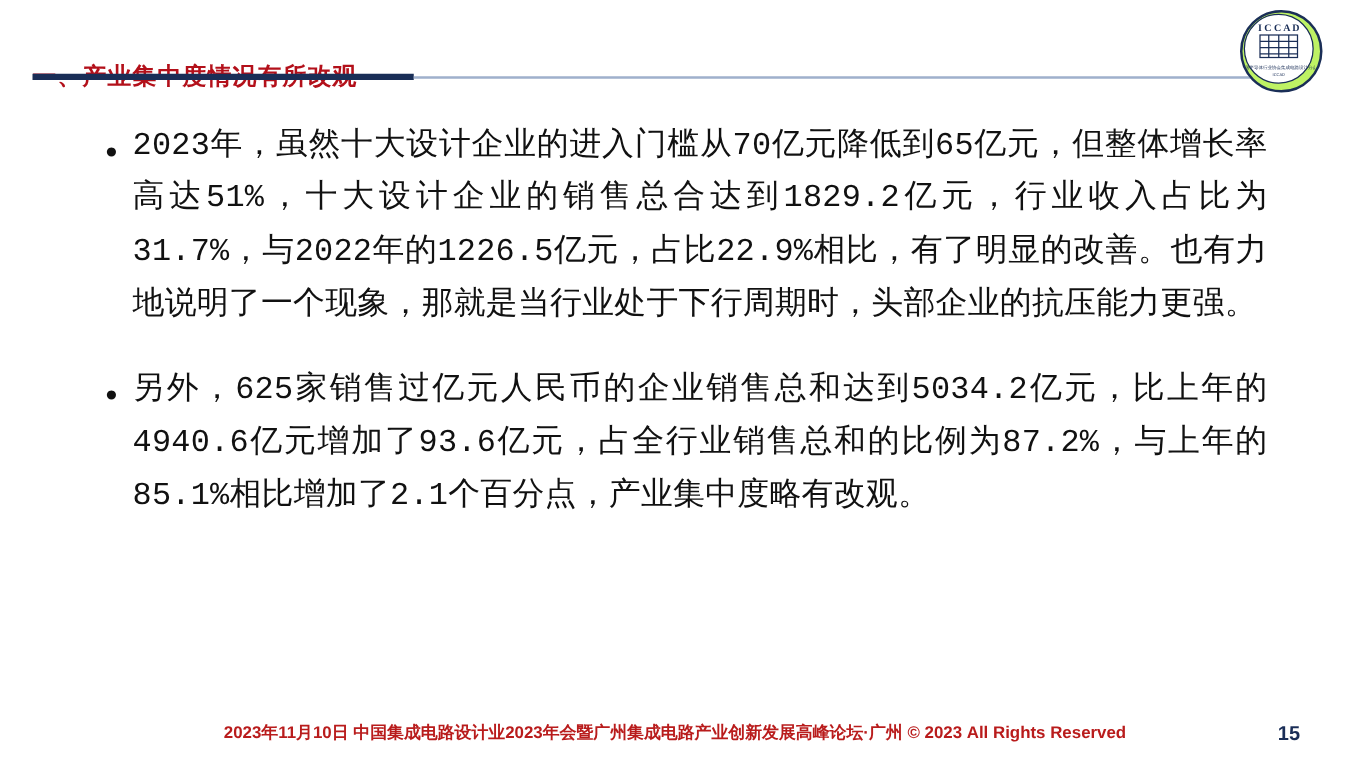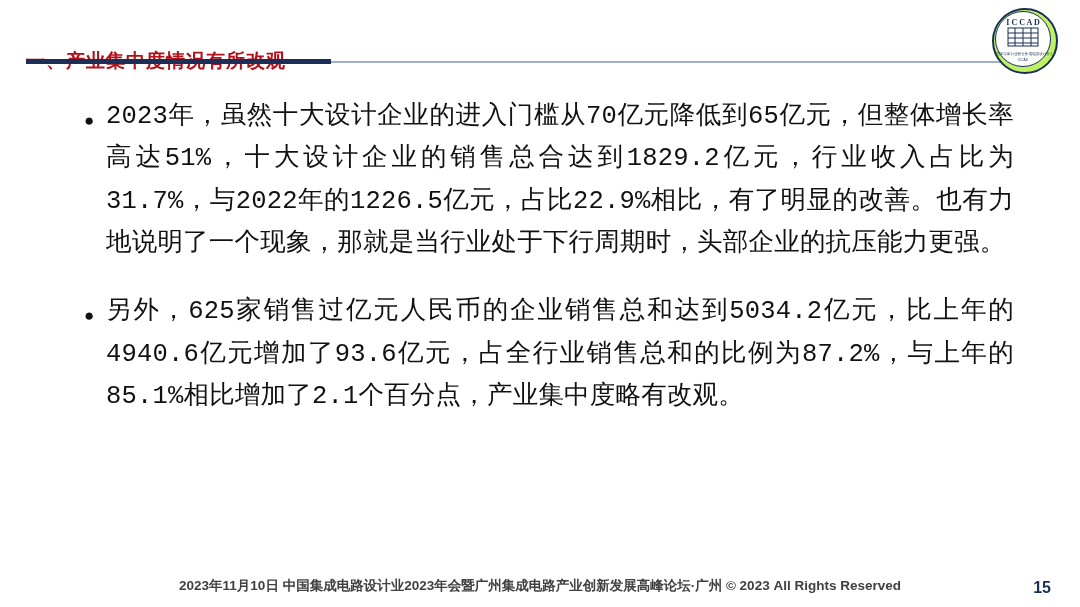--- a/index.html
+++ b/index.html
@@ -110,25 +110,25 @@
   
   .footer {
     position: absolute;
     left: 0;
     bottom: 12px;
     width: 1080px;
     text-align: center;
     font-family: "Liberation Sans", sans-serif;
     font-size: 13.5px;
     font-weight: bold;
-    color: #404040;
+    color: #b91c1c;
   }
   .page-number {
     position: absolute;
-    right: 29px;
+    right: 40px;
     bottom: 10px;
     font-family: "Liberation Sans", sans-serif;
     font-size: 16px;
     font-weight: bold;
     color: #1a2e57;
   }
 </style>
 </head>
 <body>
 

